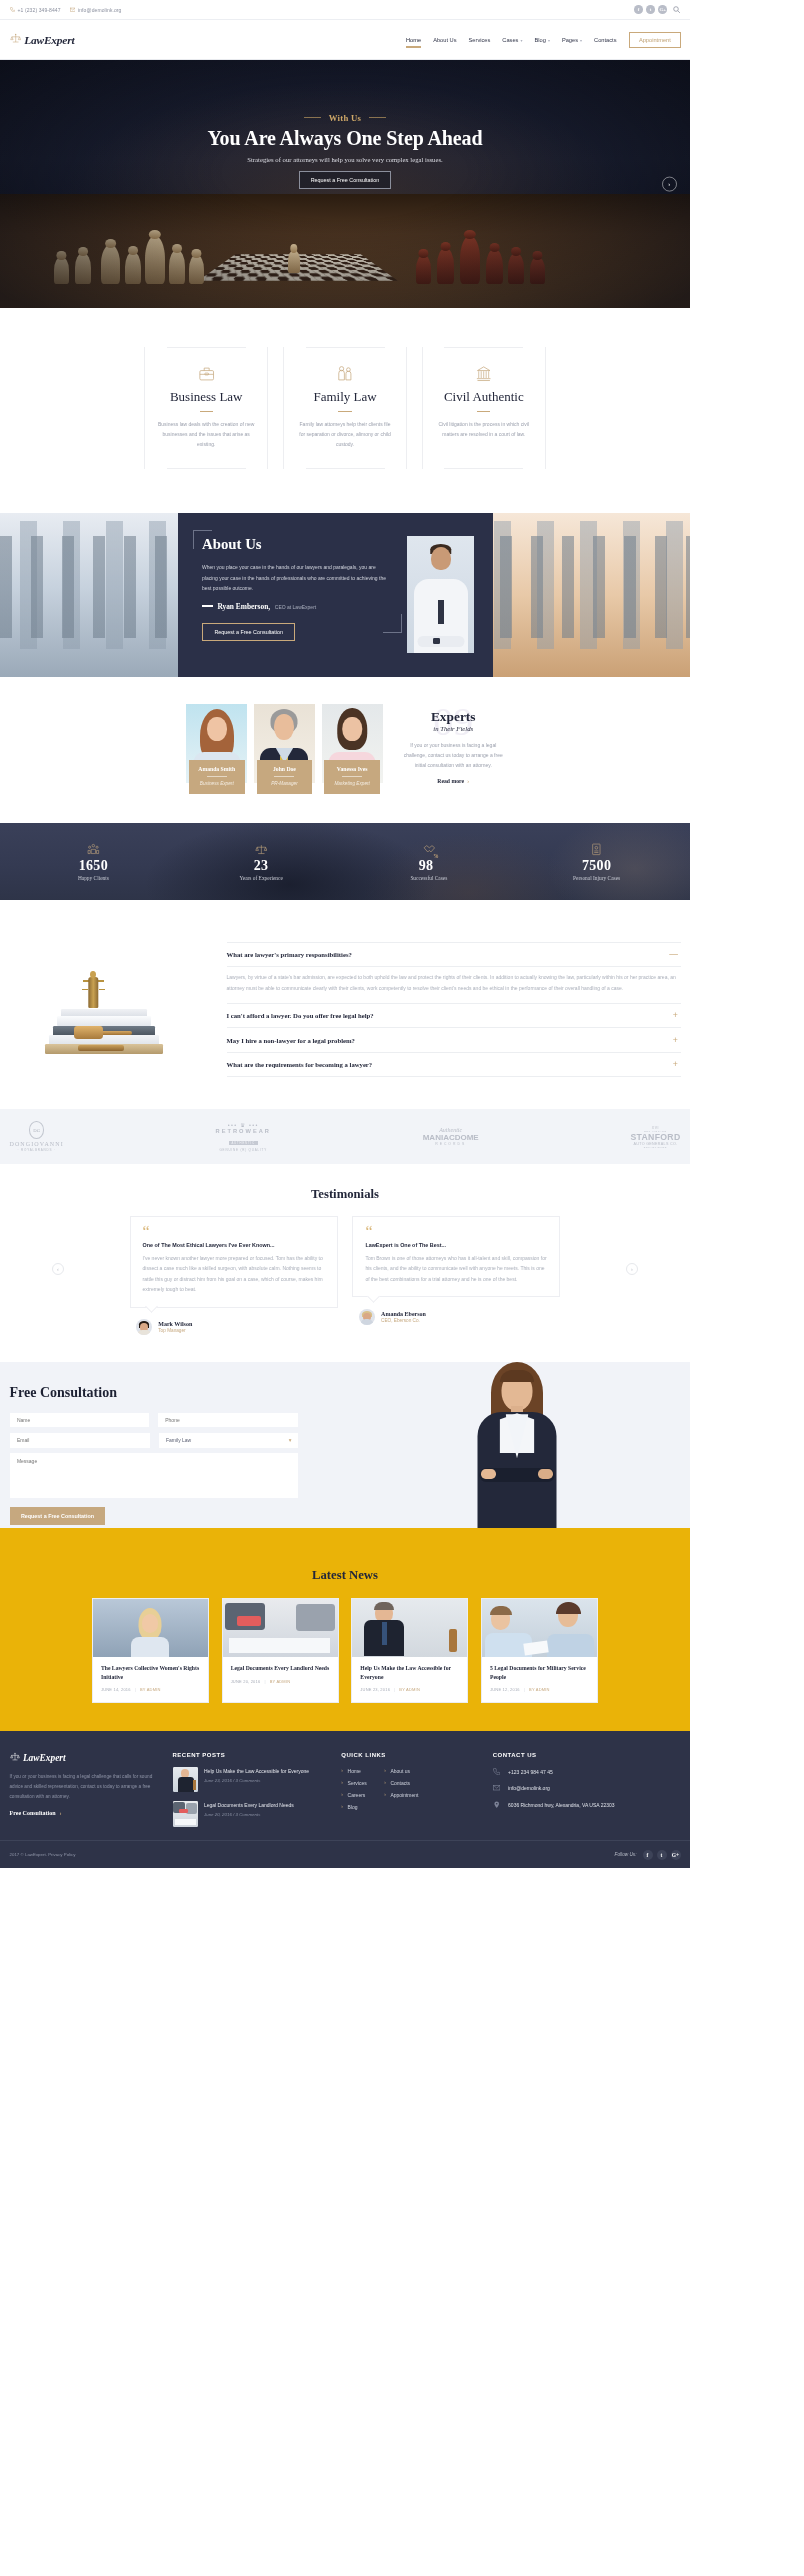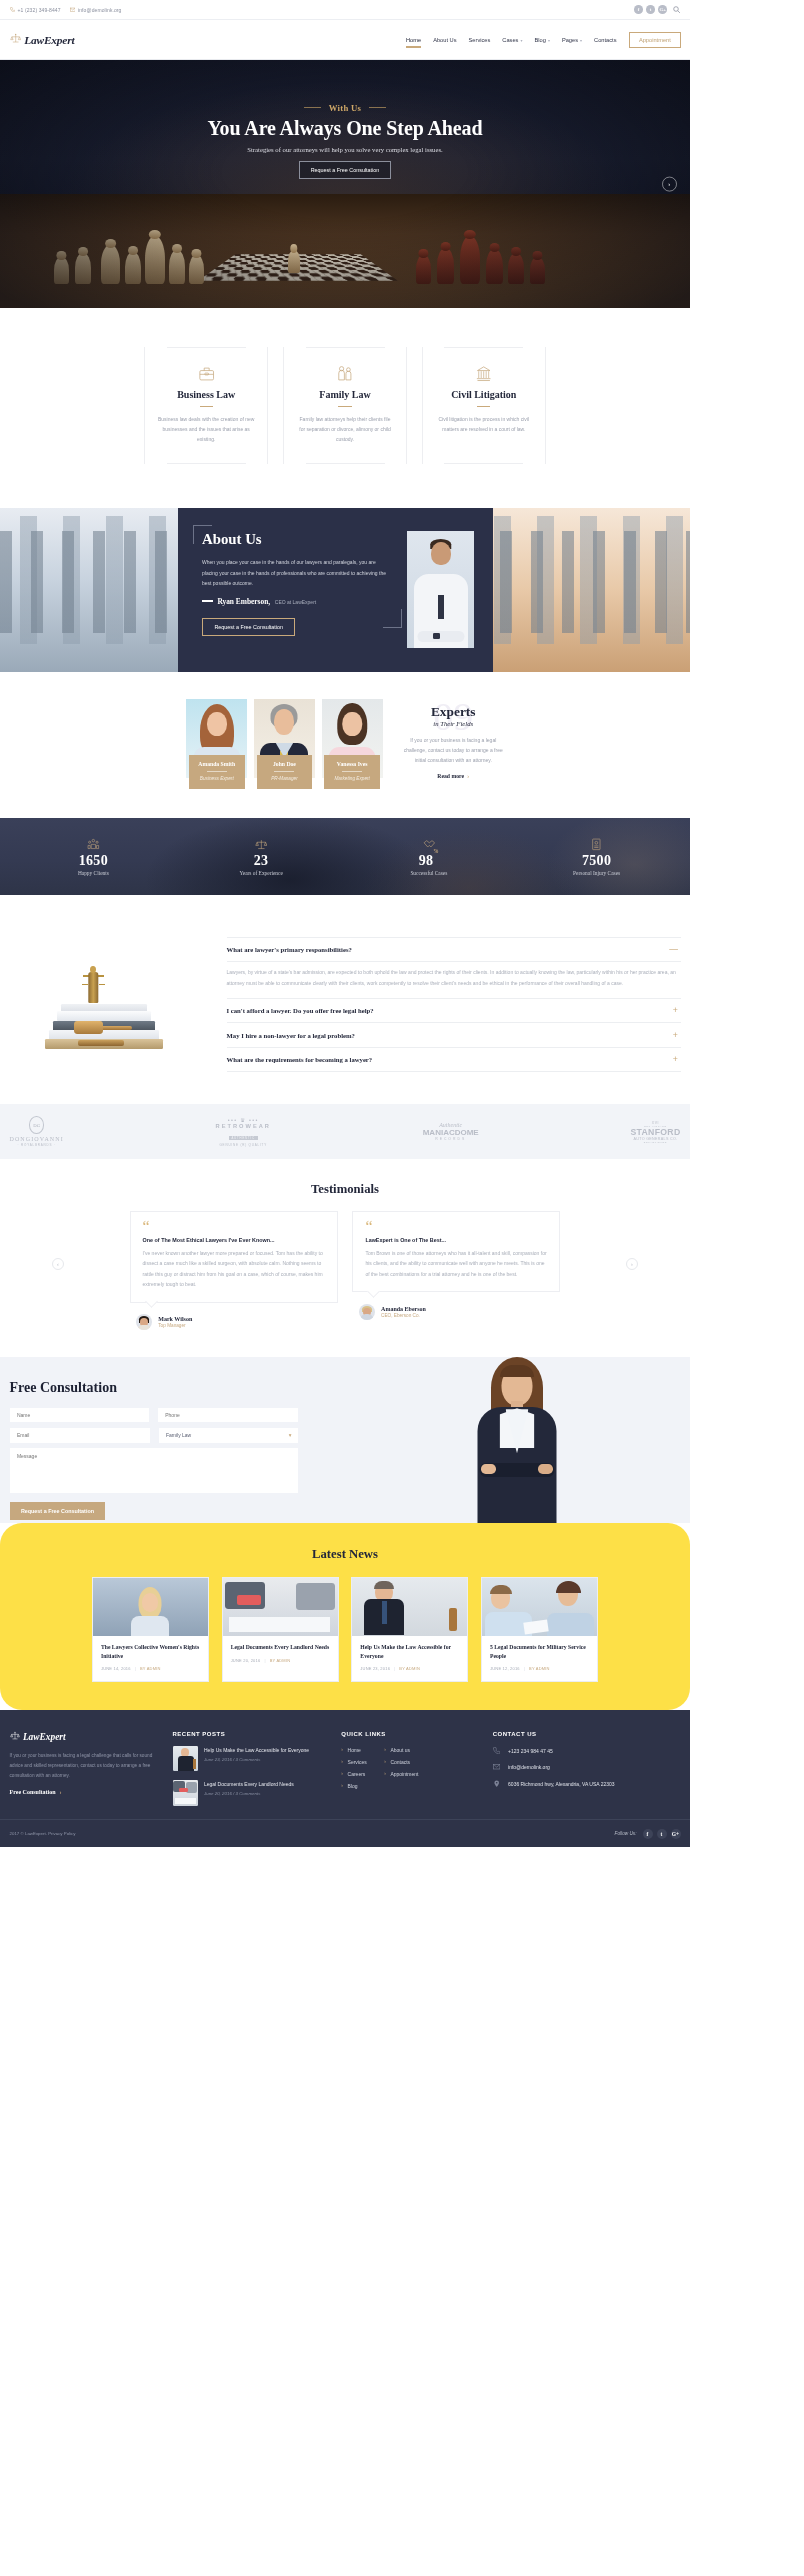--- a/index.html
+++ b/index.html
@@ -74,21 +74,21 @@
   }
   .piece { position: absolute; bottom: 24px; border-radius: 48% 48% 14% 14%; }
   .piece.l { background: linear-gradient(180deg,#e6cfa6,#b08d5c); }
   .piece.r { background: linear-gradient(180deg,#8e3b28,#5a2215); }
   .piece:before {
     content:""; position:absolute; left:50%; transform:translateX(-50%);
     top:-6px; width:62%; height:9.4px; border-radius:50%;
     background: inherit;
   }
   .hero-vig { position: absolute; inset: 0; background: radial-gradient(ellipse at 50% 45%, rgba(0,0,0,0) 25%, rgba(8,10,18,.72) 95%); }
-  .hero-inner { position: relative; z-index: 5; text-align: center; padding-top: 38px; }
+  .hero-inner { position: relative; z-index: 5; text-align: center; padding-top: 48px; }
   .hero-kicker {
     font-family: "Liberation Serif", serif; font-weight: bold; font-size: 8.7px;
     color: #cfa868; letter-spacing: 0.3px; display: inline-flex; align-items: center; gap: 7.4px;
   }
   .hero-kicker:before, .hero-kicker:after { content: ""; width: 17.4px; height: 0.7px; background: #8a7350; }
   .hero-h1 {
     font-family: "Liberation Serif", serif; font-weight: bold; font-size: 20px;
     color: #fff; margin-top: 4.7px; letter-spacing: -0.1px;
   }
   .hero-sub {
@@ -113,21 +113,21 @@
   .svc-card {
     width: 59px; flex: 0 0 124px; width: 124px; background: #fff;
     border-left: 0.7px solid #edeef1; border-right: 0.7px solid #edeef1;
     padding: 17.4px 12px 20px; text-align: center; position: relative;
   }
   .svc-card:before, .svc-card:after {
     content: ""; position: absolute; left: 21.5px; right: 21.5px; height: 0.7px; background: #edeef1;
   }
   .svc-card:before { top: 0; } .svc-card:after { bottom: 0; }
   .svc-ico { height: 19px; display: flex; align-items: center; justify-content: center; }
-  .svc-title { font-family: "Liberation Serif", serif; font-weight: bold; font-size: 10px; color: #23273a; margin-top: 6px; }
+  .svc-title { font-family: "Liberation Serif", serif; font-weight: normal; font-size: 13px; color: #23273a; margin-top: 6px; }
   .svc-rule { width: 13.4px; height: 1.3px; background: #c9a97b; margin: 5.4px auto 6.7px; }
   .svc-desc { font-size: 5px; line-height: 2.0; color: #9a9fac; }
 
   
   .about { position: relative; height: 164px; overflow: hidden; }
   .about-bg { position: absolute; inset: 0; display: flex; }
   .about-bg .city {
     flex: 1;
     background: linear-gradient(180deg,#e8ecf2 0%,#c7d2de 45%,#9aa9b8 100%);
     position: relative;
@@ -313,21 +313,21 @@
   .cp-hairfront { position:absolute; left:50%; transform:translateX(-50%); top:8px; width:34px; height:11.4px; border-radius:17.4px 17.4px 0 0; background:#5c3920; }
   .cp-neck { position:absolute; left:50%; transform:translateX(-50%); top:44px; width:12px; height:10.7px; background:#dcb08c; }
   .cp-shirt { position:absolute; left:50%; transform:translateX(-50%); top:51px; width:35px; height:40px; background:#f4f6f9; clip-path: polygon(50% 0,100% 16%,100% 100%,0 100%,0 16%); }
   .cp-jacket { position:absolute; left:50%; transform:translateX(-50%); top:50px; width:79px; height:117px; background:#23283a; border-radius:24px 24px 0 0; }
   .cp-vnotch { position:absolute; left:50%; transform:translateX(-50%); top:52px; width:23px; height:44px; background:#f2f5f9; clip-path: polygon(50% 100%, 0 0, 100% 0); }
   .cp-arms { position:absolute; left:50%; transform:translateX(-50%); top:106px; width:75px; height:13.4px; background:#1a1f2e; border-radius:6.7px; }
   .cp-hand1 { position:absolute; left:23px; top:107px; width:14.8px; height:10px; background:#e3b894; border-radius:4.7px; }
   .cp-hand2 { position:absolute; right:23px; top:107px; width:14.8px; height:10px; background:#d9ad88; border-radius:4.7px; }
 
   
-  .news { background: #fde047; padding: 24px 0 28px; border-radius: 22px; }
+  .news { background: #eab308; padding: 40px 0 28px; }
   .news h2 { text-align: center; font-family: "Liberation Serif", serif; font-weight: bold; font-size: 12.7px; color: #23273a; }
   .news-grid { display: flex; gap: 12.7px; justify-content: center; margin-top: 14.8px; }
   .ncard { width: 117px; border: 0.7px solid #eceef1; background: #fff; }
   .nimg { height: 58px; position: relative; overflow: hidden; }
   .ni-bg { position: absolute; inset: 0; }
   .ncontent { padding: 7.4px 8px 9.4px; }
   .ntitle { font-family: "Liberation Serif", serif; font-weight: bold; font-size: 5.7px; color: #23273a; line-height: 1.55; }
   .nmeta { font-size: 4px; color: #a8adb8; margin-top: 5.4px; letter-spacing: 0.2px; }
   .nmeta .sep { color: #d6d9e0; margin: 0 2.7px; }
   .nmeta .by { color: #c6a87f; }
@@ -511,21 +511,21 @@
         <div class="svc-desc">Family law attorneys help their clients file for separation or divorce, alimony or child custody.</div>
       </div>
       <div class="svc-card">
         <div class="svc-ico">
           <svg width="17.4" height="17.4" viewBox="0 0 28 28">
               <path d="M14 3l10 6H4z" fill="none" stroke="#c6a87f" stroke-width="1.2"></path>
               <path d="M6 10v11M10 10v11M14 10v11M18 10v11M22 10v11" stroke="#c6a87f" stroke-width="1.1"></path>
               <path d="M3 22h22M4 25h20" stroke="#c6a87f" stroke-width="1.2"></path>
             </svg>
         </div>
-        <div class="svc-title">Civil Litigation</div>
+        <div class="svc-title">Civil Authentic</div>
         <div class="svc-rule"></div>
         <div class="svc-desc">Civil litigation is the process in which civil matters are resolved in a court of law.</div>
       </div>
     </div>
   </div>
 
   <div class="about">
     <div class="about-bg">
       <div class="city"></div>
         <div class="city warm"></div>

